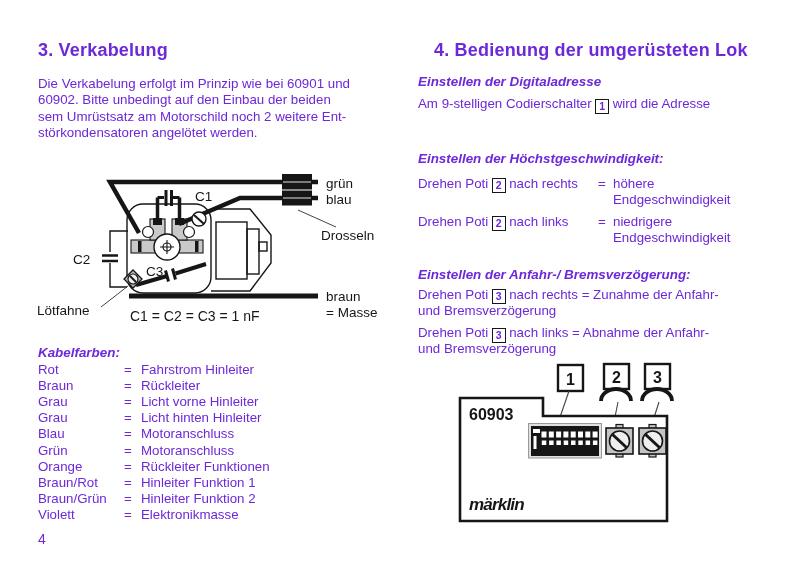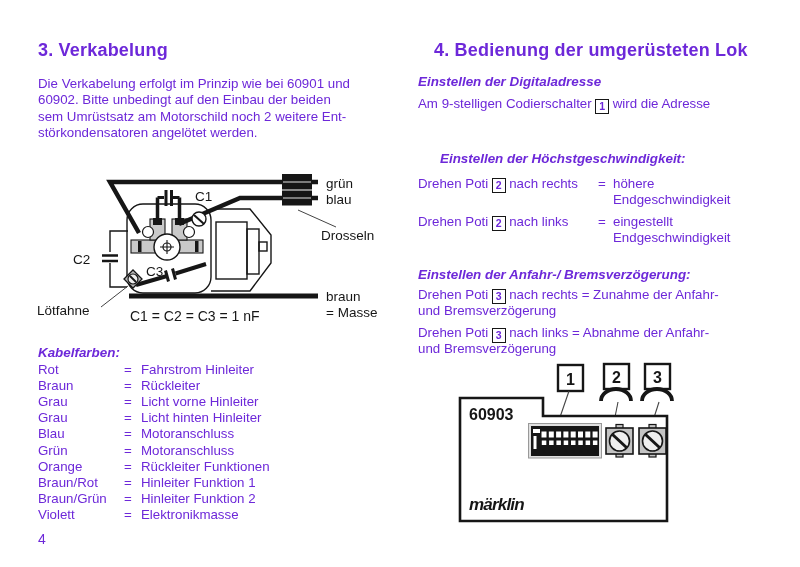--- a/index.html
+++ b/index.html
@@ -127,33 +127,33 @@
 
   <div class="abs pagenum" style="left:38px;top:531px;">4</div>
 
   <div class="abs h1" style="left:434px;top:40px;">4. Bedienung der umgerüsteten Lok</div>
 
   <div class="abs sub" style="left:418px;top:73.5px;">Einstellen der Digitaladresse</div>
   <div class="abs bodyln" style="left:418px;top:96px;">
     <span>Am 9-stelligen Codierschalter</span><span class="numbox">1</span><span>wird die Adresse</span>
   </div>
 
-  <div class="abs sub" style="left:440px;top:151px;text-align:center;">Einstellen der Höchstgeschwindigkeit:</div>
+  <div class="abs sub" style="left:418px;top:151px;text-align:center;">Einstellen der Höchstgeschwindigkeit:</div>
 
   <div class="abs bodyln" style="left:418px;top:175.5px;width:335px;">
     <span>Drehen Poti</span><span class="numbox">2</span><span>nach rechts</span>
     <span class="abs" style="left:180px;top:0;">=</span>
     <span class="abs" style="left:195px;top:0;">höhere</span>
     <span class="abs" style="left:195px;top:16.3px;">Endgeschwindigkeit</span>
   </div>
 
   <div class="abs bodyln" style="left:418px;top:213.5px;width:335px;">
     <span>Drehen Poti</span><span class="numbox">2</span><span>nach links</span>
     <span class="abs" style="left:180px;top:0;">=</span>
-    <span class="abs" style="left:195px;top:0;">eingestellt</span>
+    <span class="abs" style="left:195px;top:0;">niedrigere</span>
     <span class="abs" style="left:195px;top:16.3px;">Endgeschwindigkeit</span>
   </div>
 
   <div class="abs sub" style="left:418px;top:266.5px;">Einstellen der Anfahr-/ Bremsverzögerung:</div>
 
   <div class="abs bodyln" style="left:418px;top:286.5px;width:340px;">
     <span>Drehen Poti</span><span class="numbox">3</span><span>nach rechts = Zunahme der Anfahr-</span>
   </div>
   <div class="abs bodyln" style="left:418px;top:302.8px;">und Bremsverzögerung</div>
 

